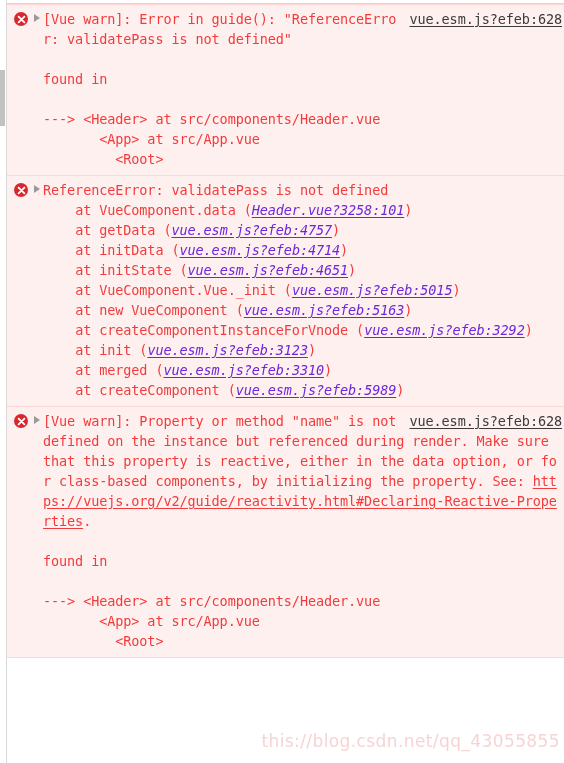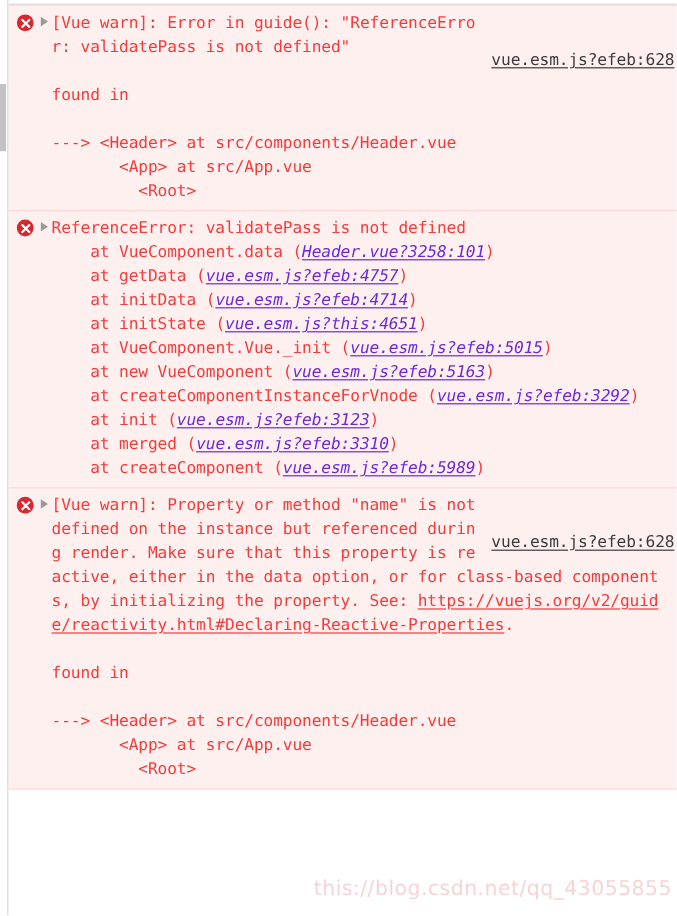--- a/index.html
+++ b/index.html
@@ -105,21 +105,20 @@
     line-height: 20px;
     white-space: pre-wrap;
     word-break: break-all;
     letter-spacing: -0.1px;
   }
 
   .msg-body .src {
     color: #3b3b3b;
     text-decoration: underline;
     text-underline-offset: 2px;
-    margin-top: 31px;
   }
   .msg-body .lnk {
     color: #6d28d9;
     text-decoration: underline;
     text-underline-offset: 2px;
     font-style: italic;
   }
   .msg-body .doclnk {
     color: #f23b3b;
     text-decoration: underline;
@@ -174,21 +173,21 @@
       <span class="msg-icon">
         <svg width="9" height="9" viewBox="0 0 9 9" aria-hidden="true">
           <path d="M1.6 1.6 L7.4 7.4 M7.4 1.6 L1.6 7.4" stroke="#ffffff" stroke-width="1.8" stroke-linecap="round"></path>
         </svg>
       </span>
       <span class="disclosure"></span>
       <div class="msg-body"><span>ReferenceError: validatePass </span><span>is not defined</span>
 <span>    at VueComponent.data (</span><span class="lnk">Header.vue?3258:101</span><span>)</span>
 <span>    at getData (</span><span class="lnk">vue.esm.js?efeb:4757</span><span>)</span>
 <span>    at initData (</span><span class="lnk">vue.esm.js?efeb:4714</span><span>)</span>
-<span>    at initState (</span><span class="lnk">vue.esm.js?this:4651</span><span>)</span>
+<span>    at initState (</span><span class="lnk">vue.esm.js?efeb:4651</span><span>)</span>
 <span>    at VueComponent.Vue._init (</span><span class="lnk">vue.esm.js?efeb:5015</span><span>)</span>
 <span>    at new VueComponent (</span><span class="lnk">vue.esm.js?efeb:5163</span><span>)</span>
 <span>    at createComponentInstanceForVnode (</span><span class="lnk">vue.esm.js?efeb:3292</span><span>)</span>
 <span>    at init (</span><span class="lnk">vue.esm.js?efeb:3123</span><span>)</span>
 <span>    at merged (</span><span class="lnk">vue.esm.js?efeb:3310</span><span>)</span>
 <span>    at createComponent (</span><span class="lnk">vue.esm.js?efeb:5989</span><span>)</span></div>
     </div>
 
     <div class="msg">
       <span class="msg-icon">

